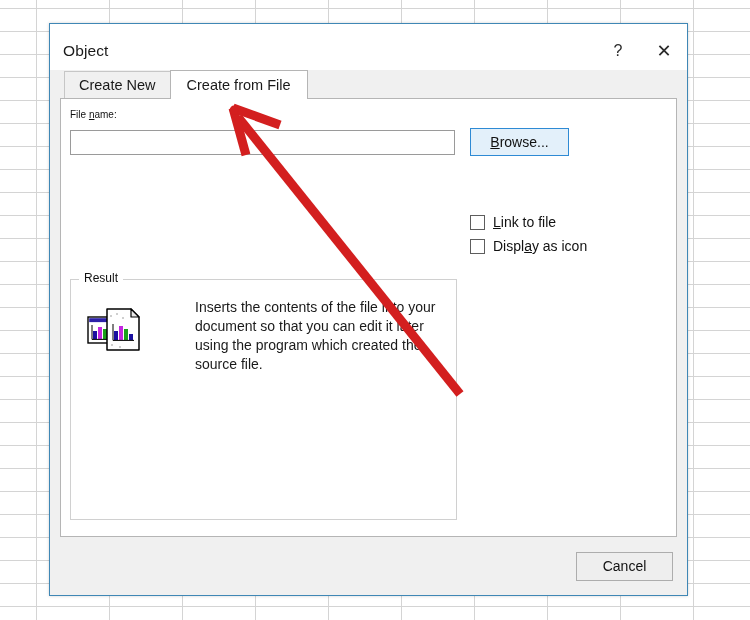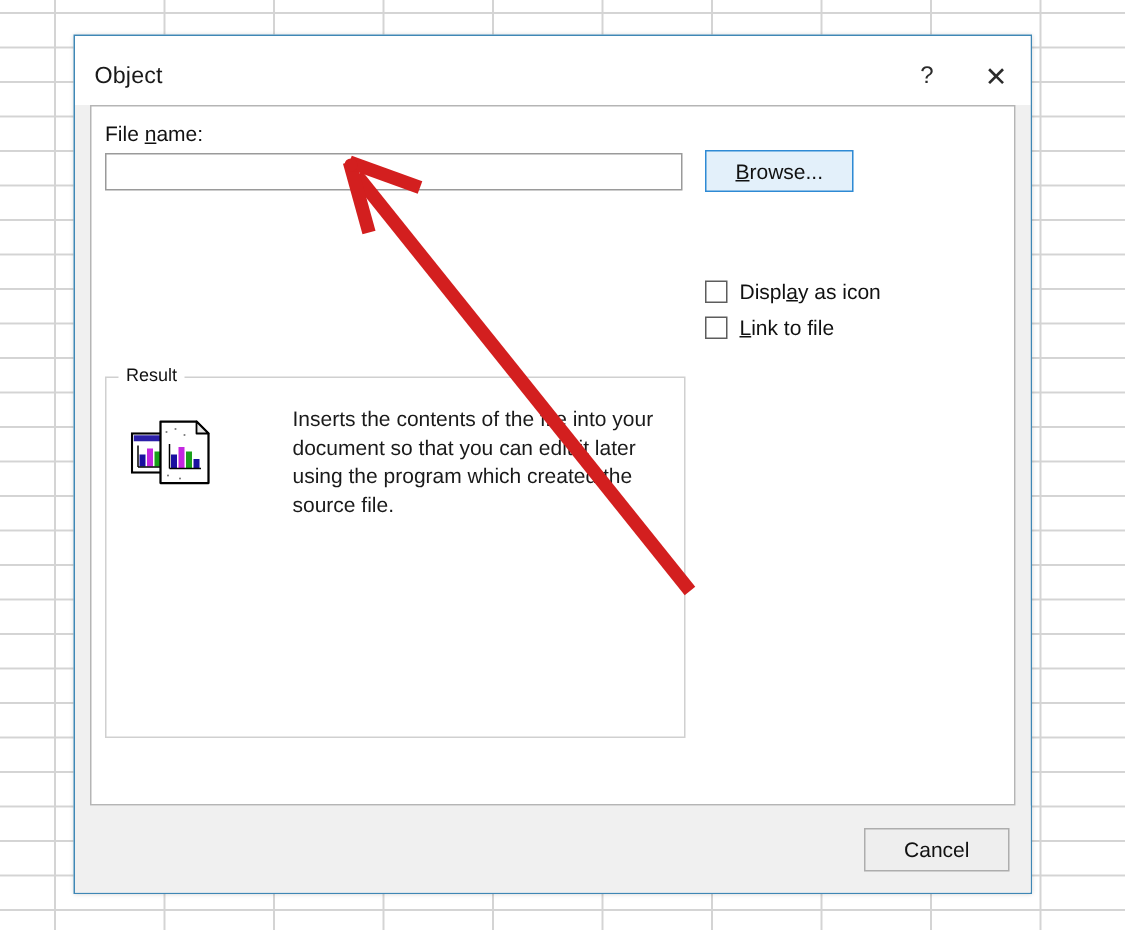--- a/index.html
+++ b/index.html
@@ -126,21 +126,21 @@
     border: 1px solid #b5b5b5;
     border-top: 1px solid #b5b5b5;
     position: relative;
     box-sizing: border-box;
   }
 
   #filename-label {
     position: absolute;
     left: 9px;
     top: 10px;
-    font-size: 14px;
+    font-size: 10px;
     color: #111111;
   }
   #filename-input {
     position: absolute;
     left: 9px;
     top: 31px;
     width: 385px;
     height: 25px;
     border: 1px solid #9a9a9a;
     box-sizing: border-box;
@@ -277,40 +277,44 @@
 <div id="object-dialog">
 
   <div id="title-bar">
     <div id="dialog-title">Object</div>
     <div class="titlebar-btn" id="help-button">?</div>
     <div class="titlebar-btn" id="close-button">✕</div>
   </div>
 
   <div id="dialog-body">
 
+    <div id="tab-strip">
+      <div class="tab">Create New</div>
+      <div class="tab active">Create from File</div>
+    </div>
 
     <div id="tab-panel">
 
       <div id="filename-label"><span>File </span><span style="text-decoration:underline">n</span><span>ame:</span></div>
 
       <input id="filename-input" type="text" autofocus="" value="" style="">
 
       <div id="browse-button">
           <span style="text-decoration:underline">B</span>
           <span>rowse...</span>
         </div>
 
       <div id="checkbox-group">
         <div class="checkbox-row">
           <div class="checkbox-box"></div>
-          <div class="checkbox-label"><span>Displ</span><span style="text-decoration:underline">a</span><span>y as icon</span></div>
+          <div class="checkbox-label"><span style="text-decoration:underline">L</span><span>ink to file</span></div>
         </div>
         <div class="checkbox-row">
           <div class="checkbox-box"></div>
-          <div class="checkbox-label"><span style="text-decoration:underline">L</span><span>ink to file</span></div>
+          <div class="checkbox-label"><span>Displ</span><span style="text-decoration:underline">a</span><span>y as icon</span></div>
         </div>
       </div>
 
       <div id="result-group">
         <div id="result-legend">Result</div>
 
         <svg id="result-icon" viewBox="0 0 56 52">
 
           <rect x="1" y="13" width="28" height="26" fill="#ffffff" stroke="#000000" stroke-width="1.4"></rect>
           <rect x="2.2" y="14.2" width="25.6" height="4" fill="#2b1fa8"></rect>

